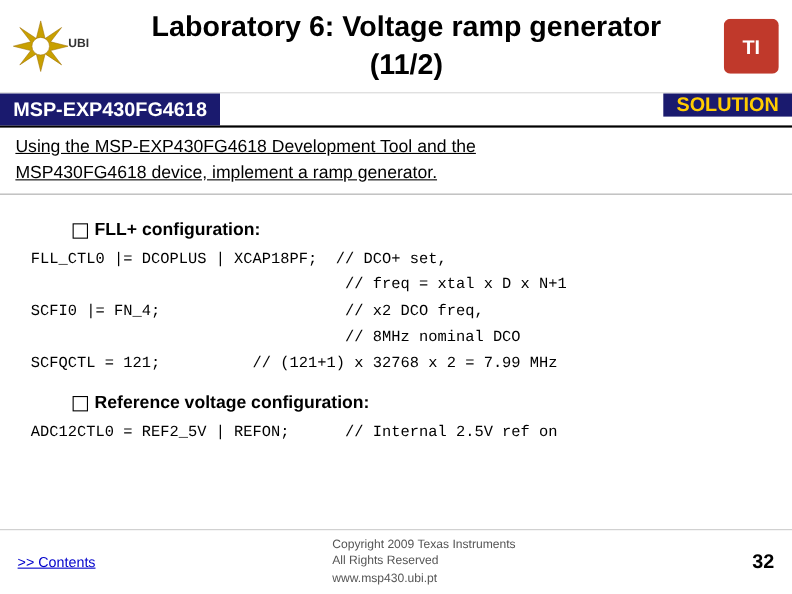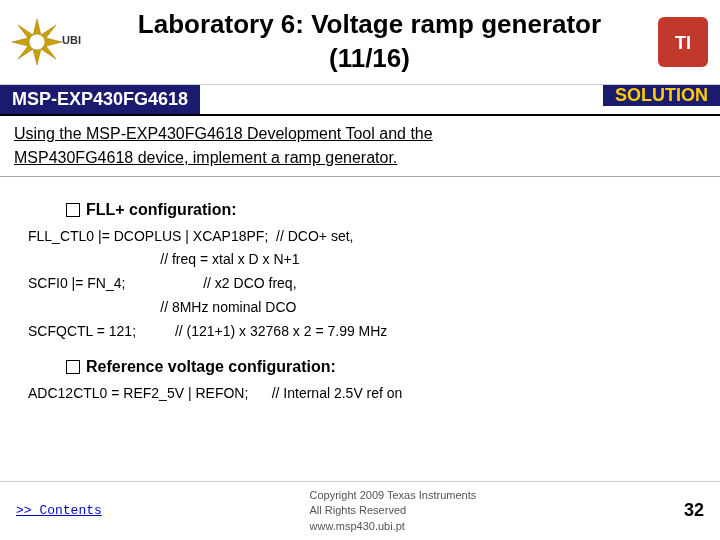--- a/index.html
+++ b/index.html
@@ -82,21 +82,21 @@
     }
     .section-heading .checkbox-icon {
       width: 14px;
       height: 14px;
       border: 1.5px solid #000;
       display: inline-block;
       flex-shrink: 0;
     }
 
     .code-block {
-      font-family: Liberation Sans, sans-serif;
+      font-family: Liberation Mono, monospace;
       font-size: 14px;
       line-height: 1.7;
       white-space: pre;
       margin-left: 10px;
     }
 
     
     .footer {
       position: absolute;
       bottom: 0;
@@ -107,21 +107,20 @@
       justify-content: space-between;
       padding: 6px 16px;
       border-top: 1px solid #ccc;
       background: #fff;
     }
     .footer-link {
       color: #0000cc;
       font-size: 13px;
       text-decoration: underline;
       cursor: pointer;
-      font-family: Liberation Mono, monospace;
     }
     .footer-center {
       font-size: 11px;
       color: #555;
       line-height: 1.4;
     }
     .footer-page {
       font-size: 18px;
       font-weight: bold;
       color: #000;
@@ -159,21 +158,21 @@
     <svg class="logo-left-svg" viewBox="0 0 50 50" xmlns="http://www.w3.org/2000/svg">
 
       <polygon points="25,2 29,18 44,8 34,21 50,25 34,29 44,42 29,32 25,48 21,32 6,42 16,29 0,25 16,21 6,8 21,18" fill="#c8a000" stroke="#a07000" stroke-width="0.5"></polygon>
       <circle cx="25" cy="25" r="8" fill="#fff" stroke="#a07000" stroke-width="0.5"></circle>
     </svg>
     <span class="ubi-text">UBI</span>
   </div>
 
   <div class="header-title">
     <div>Laboratory 6: Voltage ramp generator</div>
-    <div>(11/16)</div>
+    <div>(11/2)</div>
   </div>
 
   <svg class="logo-right-svg" viewBox="0 0 50 50" xmlns="http://www.w3.org/2000/svg">
 
     <rect width="50" height="50" rx="6" fill="#c0392b"></rect>
     <text x="50%" y="55%" font-family="Arial" font-weight="bold" font-size="18" fill="white" text-anchor="middle" dominant-baseline="middle">TI</text>
   </svg>
 </div>
 
 <div class="subtitle-bar">

